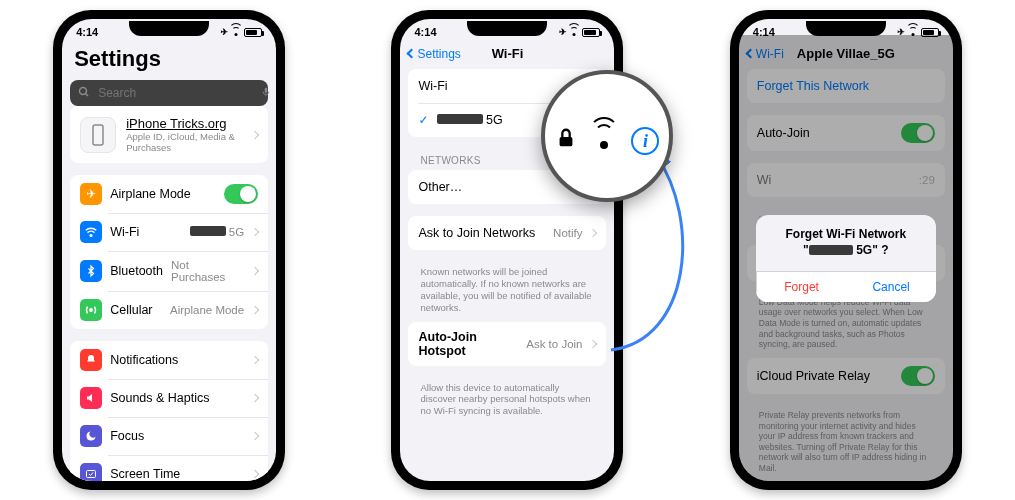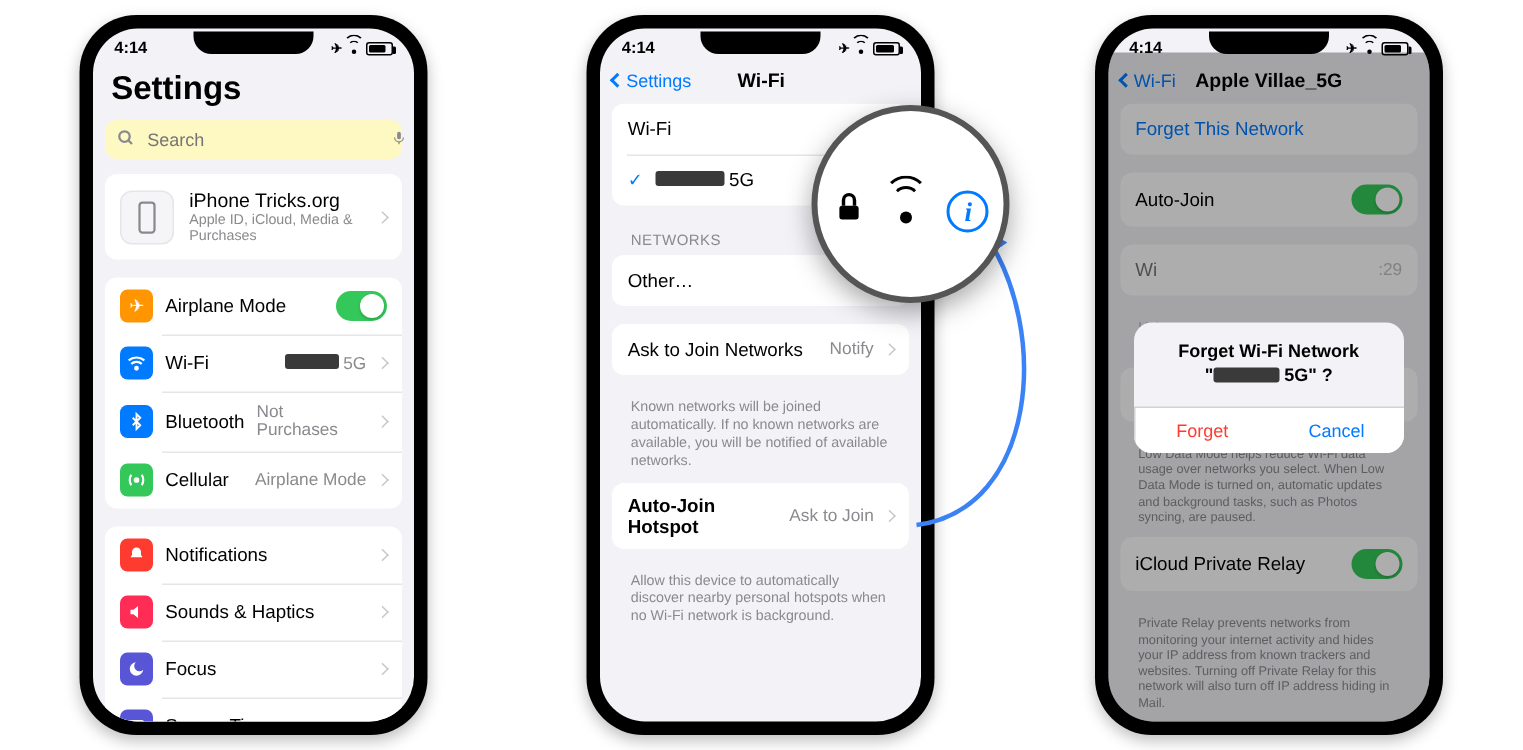--- a/index.html
+++ b/index.html
@@ -85,22 +85,22 @@
   .nav .back { position:absolute; left:8px; color:var(--blue); display:flex; align-items:center; gap:2px; font-size:12px; }
   .nav .title { font-weight:600; }
   .chev { width:7px;height:7px;border-left:2px solid currentColor;border-bottom:2px solid currentColor;transform:rotate(45deg);display:inline-block; }
 
   .content { padding: 0 8px; overflow: hidden; }
 
   
   h1.large { font-size:22px; font-weight:700; margin:4px 4px 8px 4px; }
 
   .search {
-    background:#fef9c3; border-radius:8px; padding:5px 8px;
-    display:flex; align-items:center; gap:6px; margin-bottom:10px;
+    background:#404040; border-radius:8px; padding:5px 8px;
+    display:flex; align-items:center; gap:6px; 
   }
   .search input { border:0;background:transparent;flex:1;font-size:12px;color:var(--sec);outline:none; }
 
   .group { background:var(--row); border-radius:8px; overflow:hidden; margin-bottom:12px; }
   .row {
     display:flex; align-items:center; gap:8px;
     padding:8px 10px; min-height:34px; position:relative;
   }
   .row + .row::before {
     content:""; position:absolute; left:38px; right:0; top:0; height:1px; background:var(--border);
@@ -124,21 +124,21 @@
   .toggle.off::after{right:auto;left:2px;}
 
   .redact { background:#3a3a3a; border-radius:2px; height:10px; display:inline-block; }
 
   .sec-header { font-size:10px;color:var(--sec);text-transform:uppercase;letter-spacing:.3px;padding:6px 12px 4px 12px; }
   .sec-footer { font-size:9.5px;color:var(--sec);padding:4px 12px 8px 12px; line-height:1.25; }
 
   .apple-id-row { padding:10px; display:flex; gap:10px; align-items:center; }
   .avatar { width:36px;height:36px;border-radius:8px;background:#f5f5f7;border:1px solid #e5e5ea;display:flex;align-items:center;justify-content:center; }
   .avatar svg{width:24px;height:24px;}
-  .aid-text .name{font-size:13px;font-weight:500;}
+  .aid-text .name{font-size:13px;font-weight:500;text-decoration:underline;}
   .aid-text .sub{font-size:9.5px;color:var(--sec);}
 
   
   .magnifier {
     position:absolute; width:132px; height:132px; border-radius:50%;
     background:#fff; border:4px solid #555; z-index:20;
     top:60px; left:150px;
     box-shadow:0 6px 18px rgba(0,0,0,.35);
     display:flex; flex-direction:column; justify-content:center; padding-top:10px;
   }
@@ -365,21 +365,21 @@
       </div>
       <div class="sec-footer">Known networks will be joined automatically. If no known networks are available, you will be notified of available networks.</div>
 
       <div class="group">
         <div class="row no-icon">
           <span class="label" style="font-weight:600">Auto-Join Hotspot</span>
           <span class="value">Ask to Join</span>
           <span class="chev-r"></span>
         </div>
       </div>
-      <div class="sec-footer">Allow this device to automatically discover nearby personal hotspots when no Wi-Fi network is background.</div>
+      <div class="sec-footer">Allow this device to automatically discover nearby personal hotspots when no Wi-Fi syncing is available.</div>
     </div>
   </div>
 
   <div class="magnifier">
     <div class="mag-row">
       <span class="lock-icon">
         <svg width="22" height="26" viewBox="0 0 24 24" fill="#000">
             <rect x="5" y="11" width="14" height="10" rx="2"></rect>
             <path d="M8 11V7a4 4 0 1 1 8 0v4" fill="none" stroke="#000" stroke-width="2.5"></path>
           </svg>

